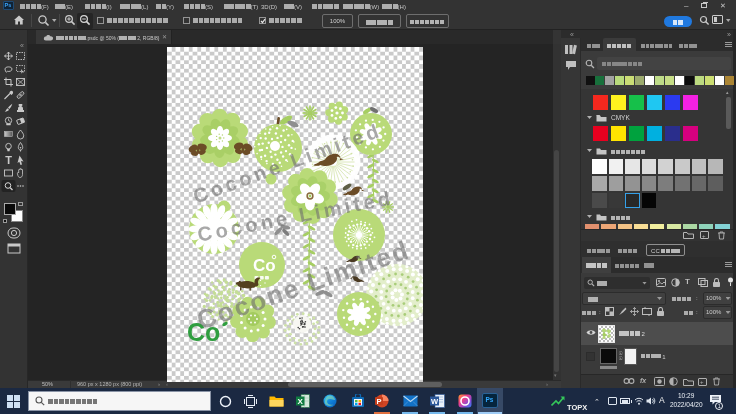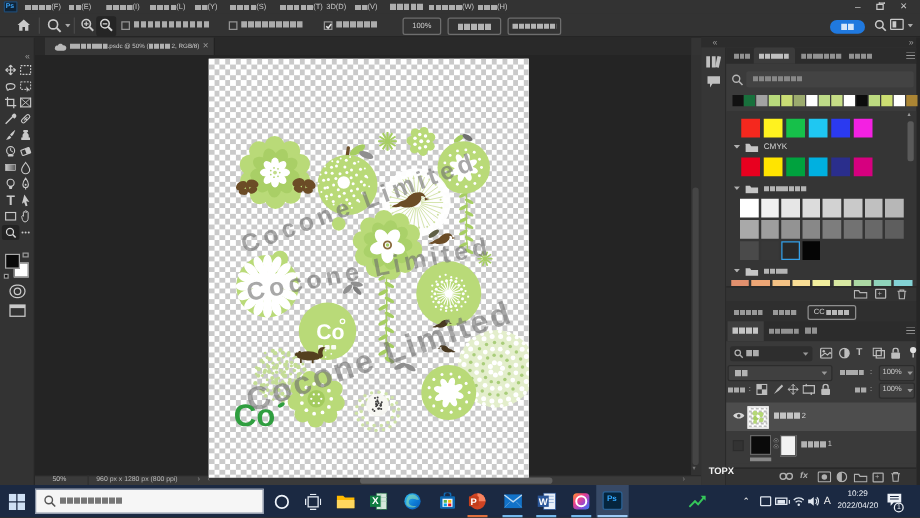--- a/index.html
+++ b/index.html
@@ -1278,21 +1278,21 @@
 <div style="position:absolute;left:485.5px;top:397px;font-size:6.5px;line-height:6.5px;color:#31a8ff;font-weight:bold;white-space:nowrap;">Ps</div>
 <div style="position:absolute;left:374.0px;top:411.8px;width:16px;height:2px;background:#e0703f;"></div>
 <div style="position:absolute;left:402.0px;top:411.8px;width:16px;height:2px;background:#76b9ed;"></div>
 <div style="position:absolute;left:429.0px;top:411.8px;width:16px;height:2px;background:#76b9ed;"></div>
 <div style="position:absolute;left:457.0px;top:411.8px;width:16px;height:2px;background:#76b9ed;"></div>
 <div style="position:absolute;left:478.0px;top:411.8px;width:24px;height:2px;background:#9ecbf5;"></div>
 <svg class="abs" style="left:551px;top:396px" width="14" height="11" viewBox="0 0 14 11">
 <path d="M0.5 9.5 L5 5 L7.5 7.5 L12.5 1.5" stroke="#35c75a" stroke-width="1.6" fill="none"></path>
 <path d="M13.5 0.5 L13.5 4.5 L9.5 0.5 Z" fill="#35c75a"></path>
     </svg>
-<div style="position:absolute;left:567px;top:373px;font-size:7.5px;line-height:7.5px;color:#f2f2f2;font-weight:bold;white-space:nowrap;">TOPX</div>
+<div style="position:absolute;left:567px;top:404px;font-size:7.5px;line-height:7.5px;color:#f2f2f2;font-weight:bold;white-space:nowrap;">TOPX</div>
 <div style="position:absolute;left:594px;top:398px;font-size:7px;line-height:7px;color:#e8e8e8;font-weight:normal;white-space:nowrap;">⌃</div>
 <div style="position:absolute;left:608px;top:397px;width:9px;height:8px;border:1px solid #dfe6ef;border-radius:1px;"></div>
 <div style="position:absolute;left:620px;top:398px;width:10px;height:6px;line-height:6px;border:1px solid #dfe6ef;">
       <div style="position:absolute;left:0.5px;top:0.5px;width:6px;height:3.5px;background:#dfe6ef"></div>
     </div>
 <div style="position:absolute;left:630.5px;top:399.5px;width:1.5px;height:3px;background:#dfe6ef;"></div>
 <svg class="abs" style="left:634px;top:397px" width="10" height="8" viewBox="0 0 10 8">
 <path d="M1 3 A5.5 5.5 0 0 1 9 3 M2.5 4.8 A3.4 3.4 0 0 1 7.5 4.8" stroke="#dfe6ef" stroke-width="1" fill="none"></path>
 <circle cx="5" cy="6.8" r="1" fill="#dfe6ef"></circle>
     </svg>

